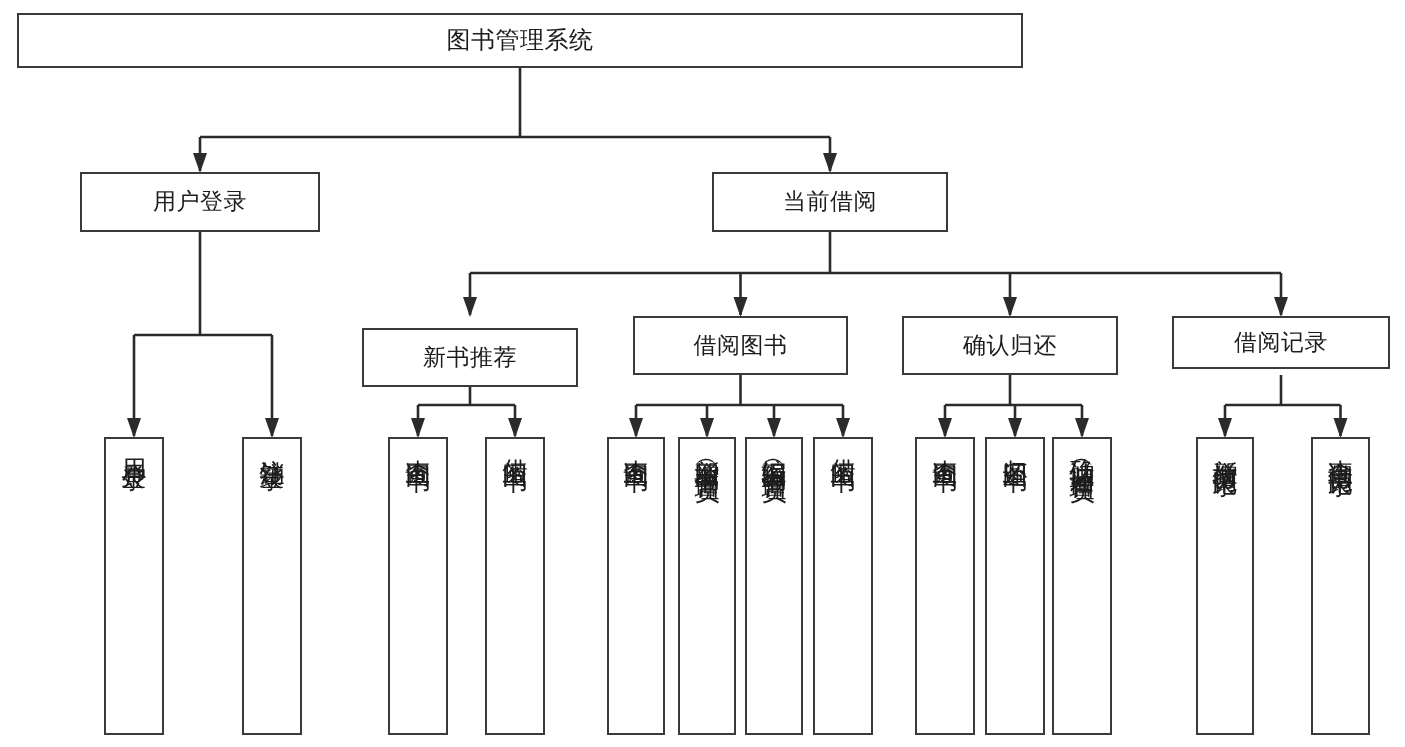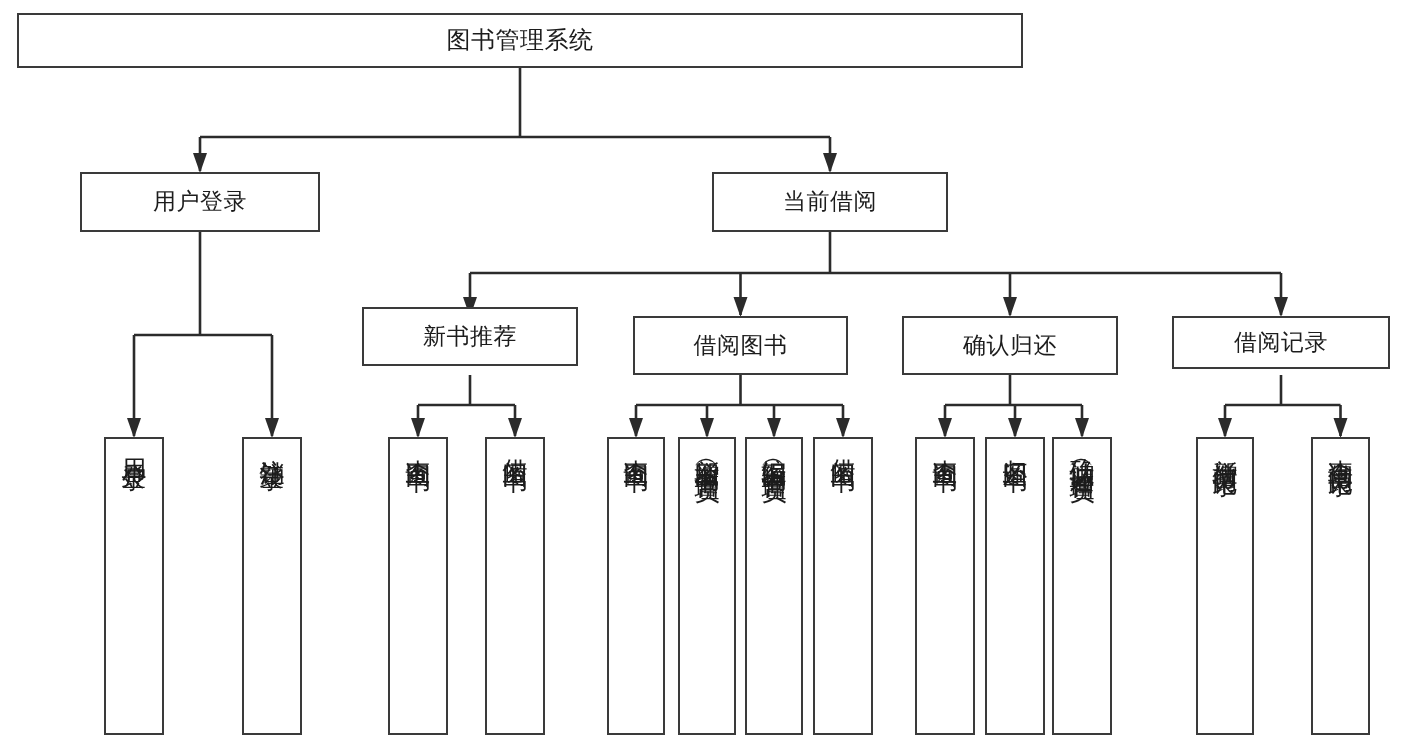--- a/index.html
+++ b/index.html
@@ -135,21 +135,21 @@
   <div id="node-layer">
       <div class="node horizontal root" style="left: 17px; top: 13px; width: 1006px; height: 55px;">
         <span class="label">图书管理系统</span>
       </div>
       <div class="node horizontal" style="left: 80px; top: 172px; width: 240px; height: 60px;">
         <span class="label">用户登录</span>
       </div>
       <div class="node horizontal" style="left: 712px; top: 172px; width: 236px; height: 60px;">
         <span class="label">当前借阅</span>
       </div>
-      <div class="node horizontal" style="left: 362px; top: 307px; width: 216px; height: 59px;">
+      <div class="node horizontal" style="left: 362px; top: 328px; width: 216px; height: 59px;">
         <span class="label">新书推荐</span>
       </div>
       <div class="node horizontal" style="left: 633px; top: 316px; width: 215px; height: 59px;">
         <span class="label">借阅图书</span>
       </div>
       <div class="node horizontal" style="left: 902px; top: 316px; width: 216px; height: 59px;">
         <span class="label">确认归还</span>
       </div>
       <div class="node horizontal" style="left: 1172px; top: 316px; width: 218px; height: 53px;">
         <span class="label">借阅记录</span>

